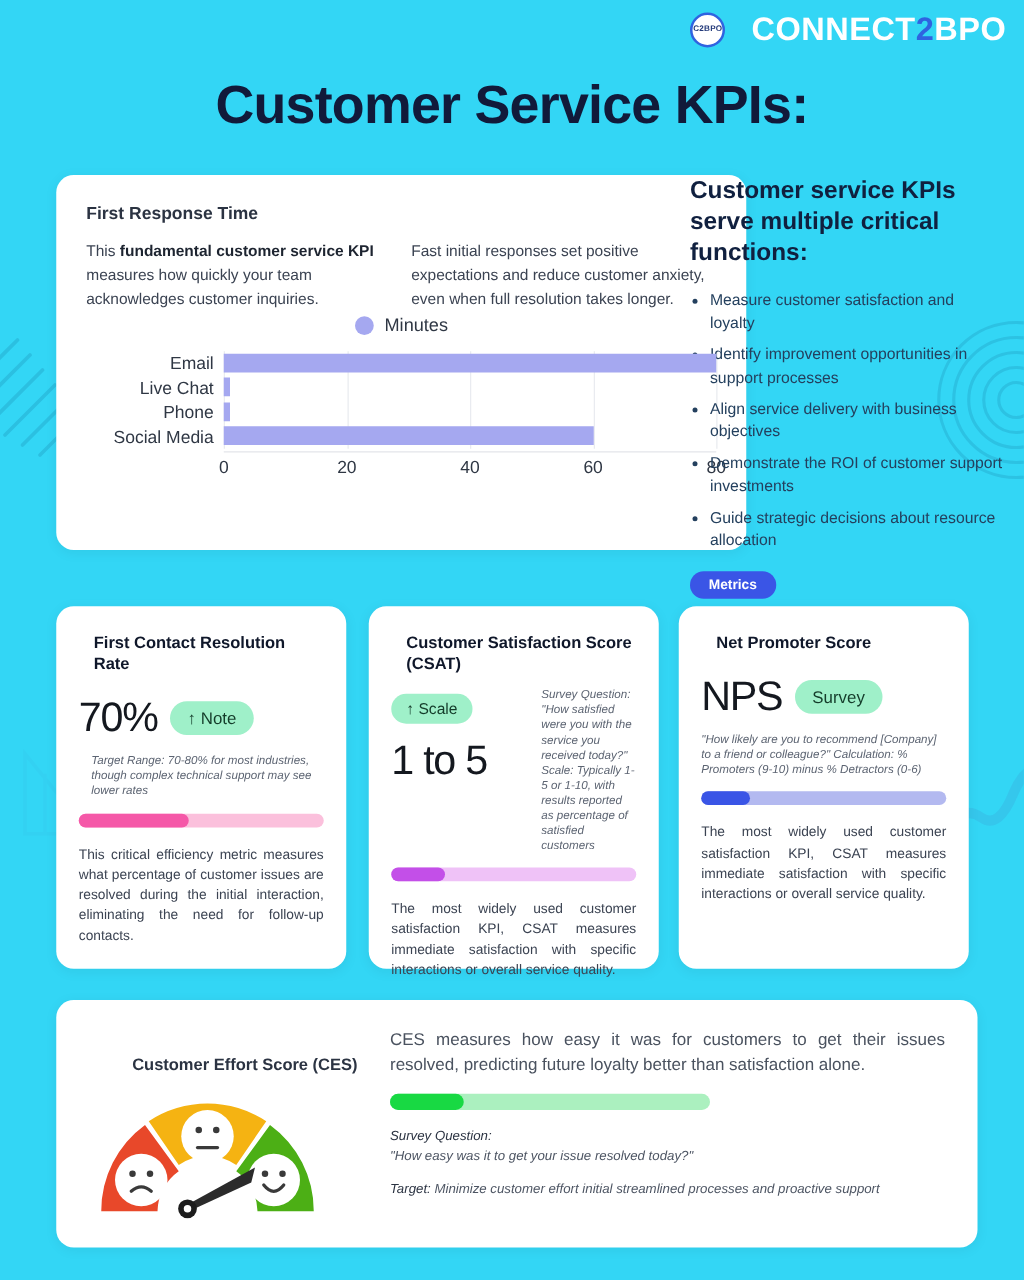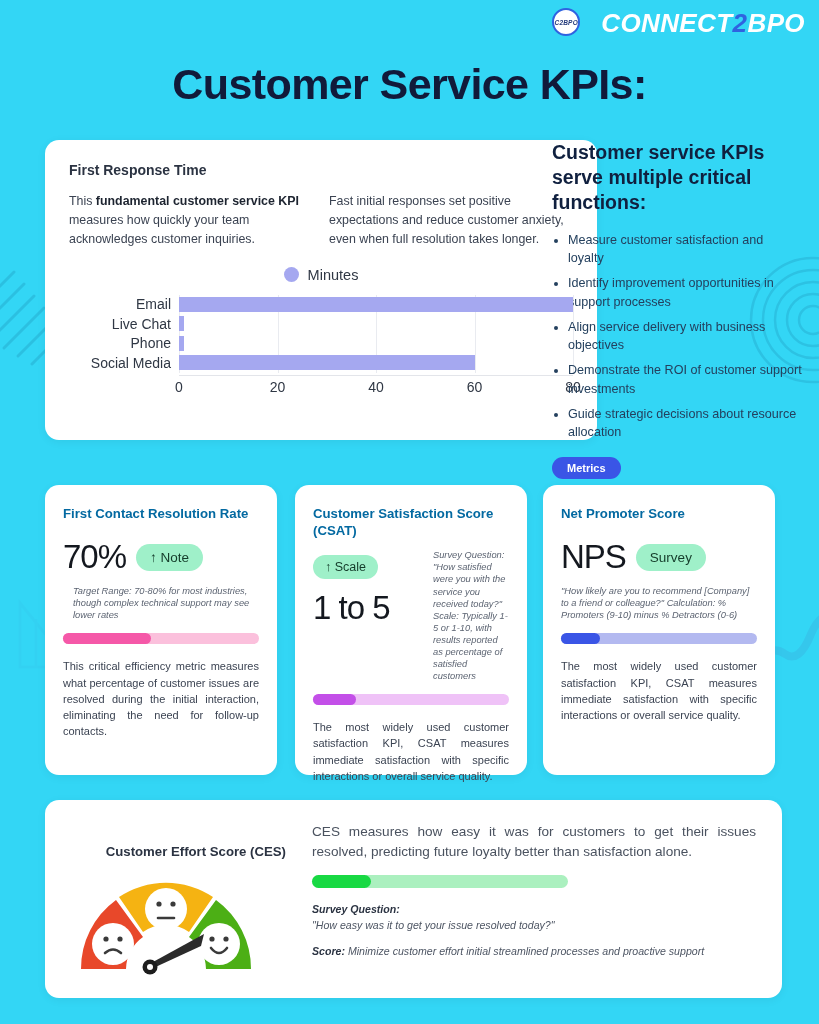--- a/index.html
+++ b/index.html
@@ -15,21 +15,21 @@
   
   .deco { position: absolute; pointer-events: none; }
   .deco-hatch { left: -6px; top: 268px; width: 70px; height: 110px; opacity: .30; }
   .deco-rings { right: -40px; top: 256px; width: 120px; height: 130px; opacity: .28; }
   .deco-tri   { left: 2px; top: 585px; width: 80px; height: 110px; opacity: .22; }
   .deco-wave  { right: -6px; top: 600px; width: 70px; height: 80px; opacity: .30; }
 
   
   .brand {
     position: absolute; right: 14px; top: 8px;
-    display: flex; align-items: flex-start; gap: 21px; font-style: italic;
+    display: flex; align-items: center; gap: 21px;
   }
   .brand-mark {
     width: 28px; height: 28px; border-radius: 50%;
     background: #ffffff; border: 2px solid #2f63e0;
     display: flex; align-items: center; justify-content: center;
     font-size: 6.5px; font-weight: 700; color: #233a7a; letter-spacing: .2px;
   }
   .brand-name {
     font-size: 26px; font-weight: 800; color: #ffffff;
     letter-spacing: .4px;
@@ -53,21 +53,21 @@
 
   
   #card-frt { left: 45px; top: 140px; width: 552px; height: 300px; padding: 22px 24px 14px; }
   .card-h {
     font-size: 14px; font-weight: 700; color: #2b3342; margin-bottom: 14px;
   }
   .frt-cols { display: flex; gap: 16px; }
   .frt-col { flex: 1; font-size: 12.4px; line-height: 1.52; color: #3b4352; }
   .frt-col b { color: #1d2430; font-weight: 700; }
 
-  .legend { display: flex; align-items: center; justify-content: center; gap: 9px; margin-top: 18px; }
+  .legend { display: flex; align-items: center; justify-content: center; gap: 9px; margin-top: 4px; }
   .legend-dot { width: 15px; height: 15px; border-radius: 50%; background: #a5a8f0; }
   .legend-label { font-size: 14.5px; color: #2f3744; }
 
   .chart { margin-top: 12px; display: flex; }
   .chart-cats {
     width: 110px; text-align: right; padding-right: 8px;
     display: flex; flex-direction: column; justify-content: space-around;
     height: 78px;
   }
   .chart-cats div { font-size: 14px; color: #2f3744; line-height: 1; }
@@ -95,21 +95,21 @@
     display: inline-block; margin-top: 9px; padding: 5px 15px;
     background: #3a55e6; color: #fff; border-radius: 999px;
     font-size: 11px; font-weight: 600;
   }
 
   
   .kpi-card { top: 485px; width: 232px; height: 290px; padding: 20px 18px 18px; }
   #card-fcr { left: 45px; }
   #card-csat { left: 295px; }
   #card-nps { left: 543px; }
-  .kpi-h { font-size: 13.2px; font-weight: 700; color: #0369a1; line-height: 1.3; }
+  .kpi-h { font-size: 13.2px; font-weight: 700; color: #0f172a; line-height: 1.3; margin-left: 12px; }
 
   .kpi-main { display: flex; align-items: center; gap: 10px; margin-top: 16px; }
   .kpi-value { font-size: 33px; color: #14181f; font-weight: 400; letter-spacing: -1px; white-space: nowrap; }
   .badge {
     background: #9ff0c9; color: #143c2a; border-radius: 999px;
     padding: 6px 14px; font-size: 13.5px; white-space: nowrap;
   }
   .badge.sm { font-size: 12.5px; padding: 5px 12px; }
 
   .kpi-note {
@@ -132,21 +132,21 @@
   
   #card-ces { left: 45px; top: 800px; width: 737px; height: 198px; padding: 22px 26px; }
   .ces-wrap { display: flex; gap: 26px; }
   .ces-left { width: 215px; }
   .ces-right { flex: 1; }
   .ces-h { font-size: 13.2px; font-weight: 700; color: #2b3342; margin-top: 22px; text-align: right; }
   .ces-lead { font-size: 13.6px; line-height: 1.45; color: #4a525f; text-align: justify; }
   .ces-prog { height: 13px; border-radius: 999px; background: #abf0bf; margin: 14px 0 14px; width: 256px; }
   .ces-prog-fill { height: 100%; width: 60px; border-radius: 999px; background: #18d943; }
   .ces-meta { font-size: 10.6px; line-height: 1.45; color: #4d5563; font-style: italic; }
-  .ces-meta b { font-style: italic; font-weight: 700; color: #2b3342; }
+  .ces-meta b { font-style: italic; font-weight: 400; color: #2b3342; }
   .ces-meta + .ces-meta { margin-top: 11px; }
   .gauge { margin-top: 10px; }
 </style>
 </head>
 <body style="background: rgb(51, 214, 245);">
 
 <div class="page">
 
   <svg class="deco deco-hatch" viewBox="0 0 70 110">
     <g stroke="#1b8fb5" stroke-width="3" stroke-linecap="round">
@@ -326,19 +326,19 @@
       <div class="ces-right">
         <div class="ces-lead">CES measures how easy it was for customers to get their issues resolved, predicting future loyalty better than satisfaction alone.</div>
         <div class="ces-prog" style="background: rgb(171, 240, 191);">
           <div class="ces-prog-fill" style="background: rgb(24, 217, 67); width: 23%;"></div>
         </div>
         <div class="ces-meta">
           <b>Survey Question:</b><br>
           <span>"How easy was it to get your issue resolved today?"</span>
         </div>
         <div class="ces-meta">
-          <b>Score:</b><span> Minimize customer effort initial streamlined processes and proactive support</span>
+          <b>Target:</b><span> Minimize customer effort initial streamlined processes and proactive support</span>
         </div>
       </div>
     </div>
   </div>
 
 </div>
 
 </body></html>

